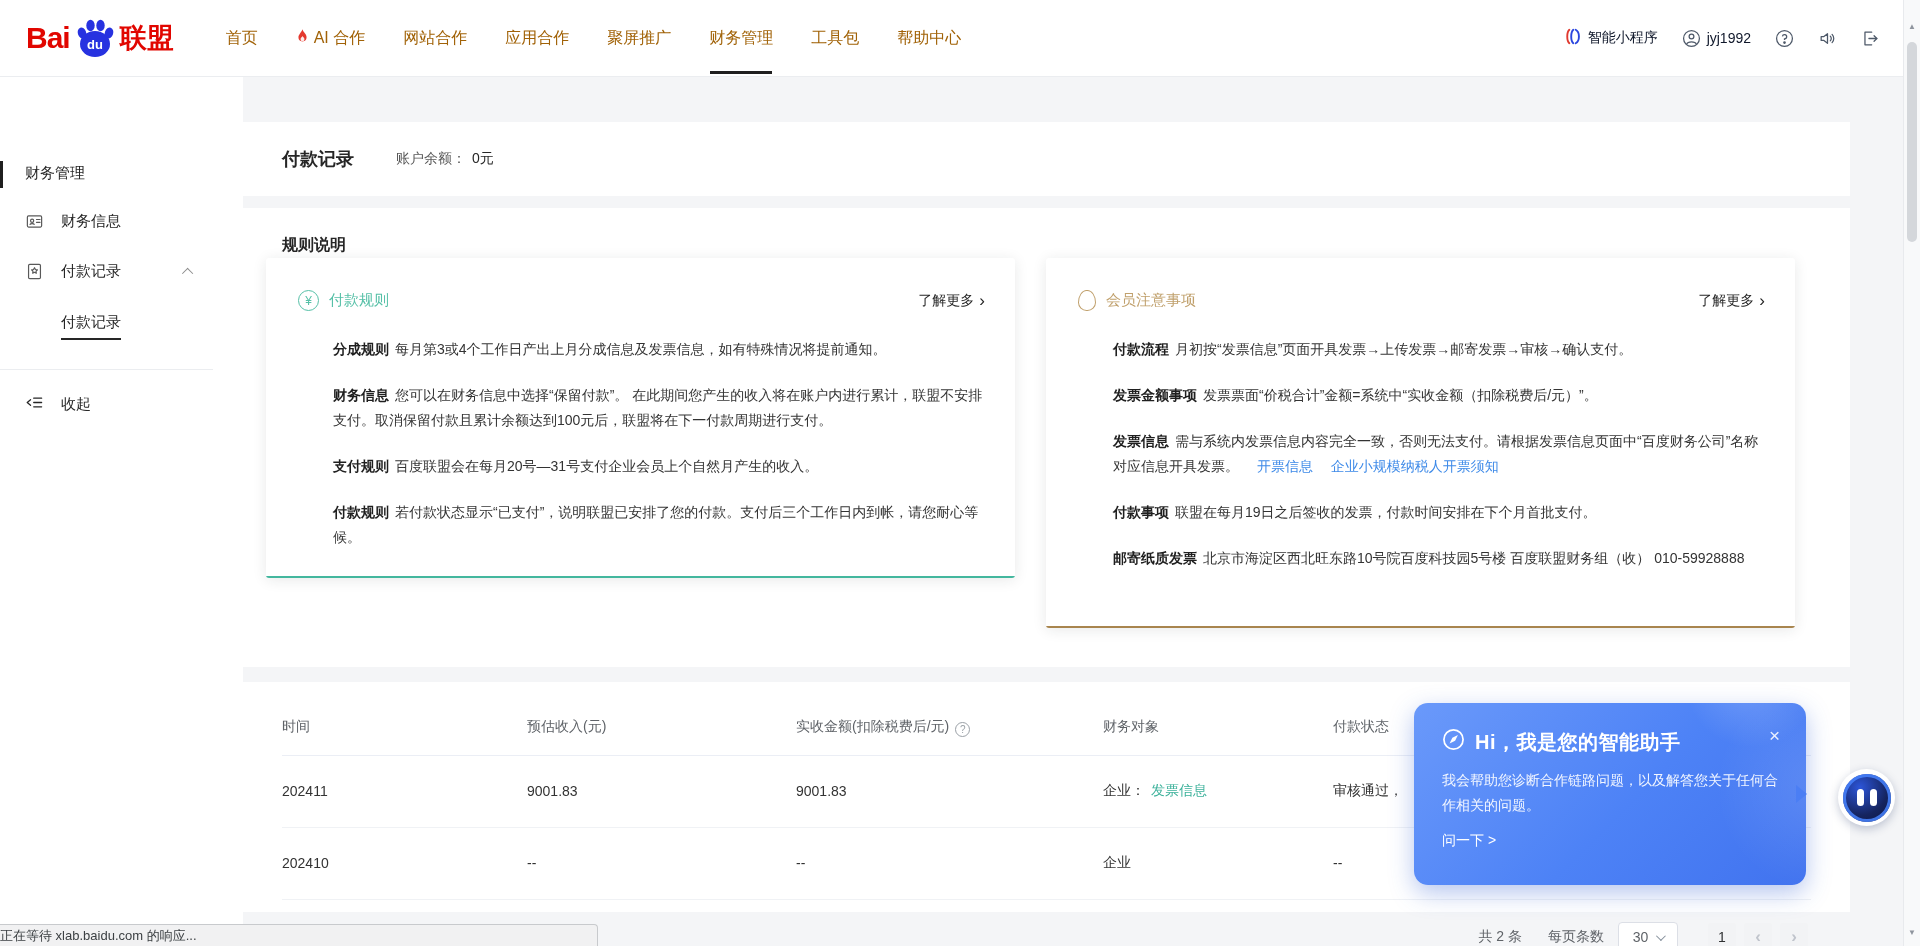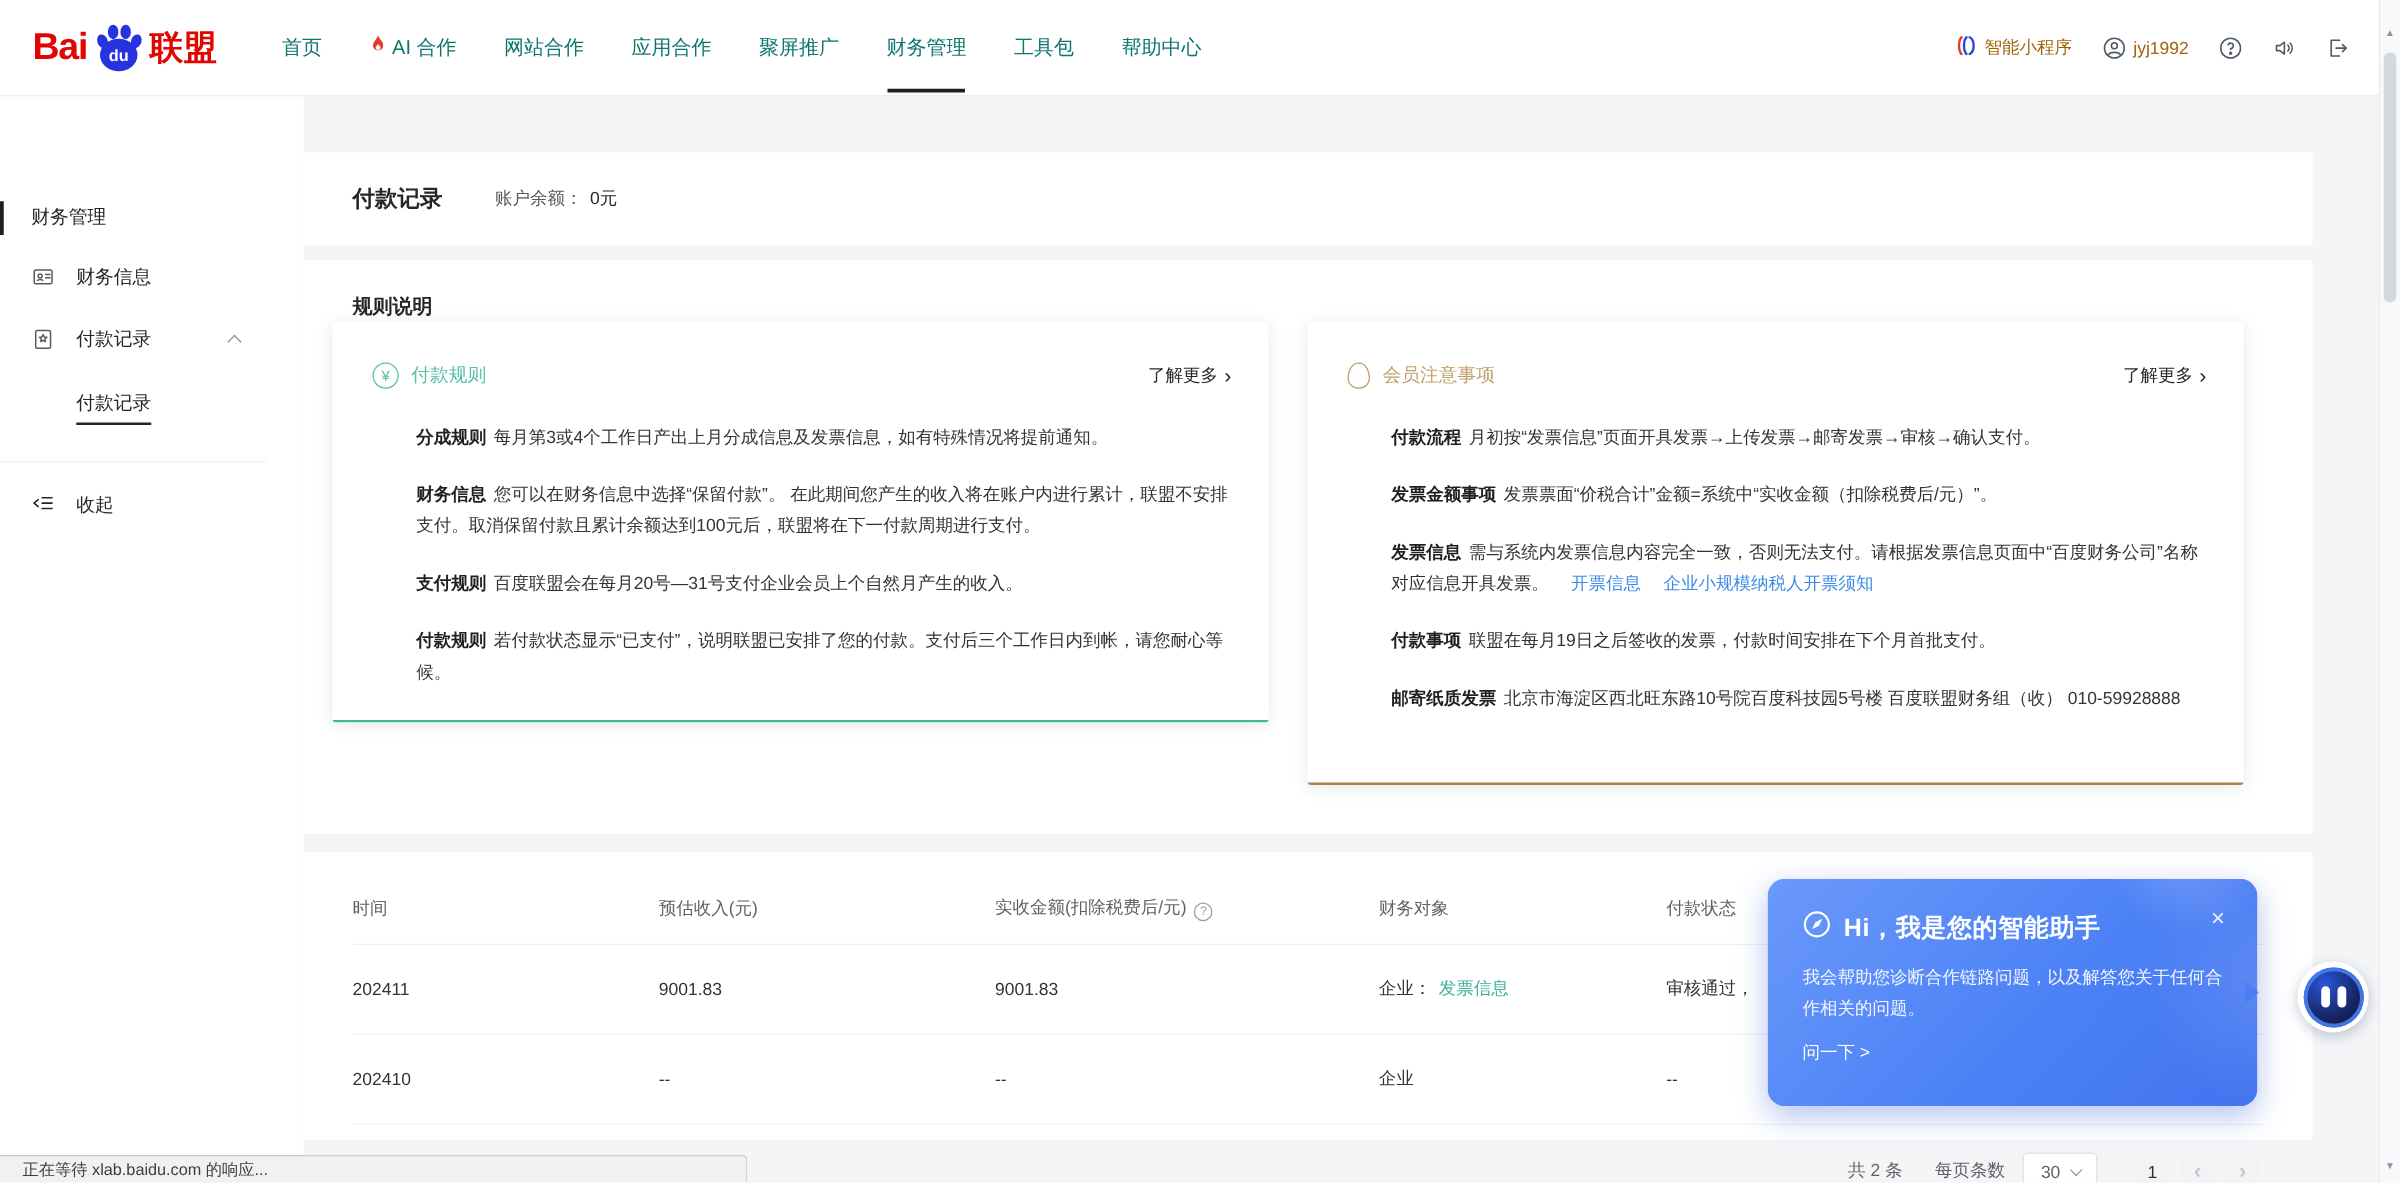--- a/index.html
+++ b/index.html
@@ -8,26 +8,26 @@
   .screen { position:relative; width:1920px; height:946px; background:#f4f5f7; overflow:hidden; }
 
   
   .topnav { position:absolute; top:0; left:0; width:1920px; height:77px; background:#fff;
             border-bottom:1px solid #ebedf0; display:flex; align-items:center; z-index:6; }
   .logo { display:flex; align-items:center; margin-left:26px; cursor:pointer; }
   .logo-bai { color:#e10600; font-size:30px; font-weight:800; letter-spacing:-1px; }
   .paw { position:relative; width:46px; height:44px; margin:0 2px; }
   .logo-union { color:#e10600; font-size:27px; font-weight:700; }
   .nav-items { display:flex; margin-left:52px; gap:38px; height:77px; }
-  .nav-item { display:flex; align-items:center; gap:5px; font-size:16px; color:#0f766e;
+  .nav-item { display:flex; align-items:center; gap:5px; font-size:16px; color:#a16207;
               position:relative; cursor:pointer; white-space:nowrap; }
   .nav-item.active::after { content:""; position:absolute; left:1px; right:1px; bottom:3px;
               height:3px; background:#1f1f1f; }
   .nav-right { margin-left:auto; margin-right:40px; display:flex; align-items:center; gap:24px;
-               font-size:14px; color:#a16207; }
+               font-size:14px; color:#0f172a; }
   .nav-right .chip { display:flex; align-items:center; gap:6px; cursor:pointer; }
   .nav-ic { width:19px; height:19px; color:#4e5969; }
 
   
   .sidebar { position:absolute; top:77px; left:0; width:243px; height:869px; background:#fff; z-index:2; }
   .side-indicator { position:absolute; left:0; top:84px; width:3px; height:27px; background:#1f1f1f; }
   .side-section { position:absolute; left:25px; top:87px; font-size:15px; color:#262626; cursor:pointer; }
   .side-item { position:absolute; left:25px; display:flex; align-items:center; gap:17px;
                font-size:15px; color:#262626; cursor:pointer; }
   .side-item .sic { width:19px; height:19px; color:#595959; }
@@ -121,21 +121,21 @@
          justify-content:center; z-index:21; cursor:pointer; }
   .fab-inner { width:48px; height:48px; border-radius:50%;
          background:radial-gradient(circle at 35% 28%, #2c55d8 0%, #15245f 60%, #0c1440 100%);
          box-shadow:inset 0 0 0 3px rgba(72,132,255,.85); display:flex; align-items:center;
          justify-content:center; gap:6px; }
   .fab-bar { width:7px; height:17px; border-radius:3.5px; background:#fff; }
 
   
   .statusbar { position:absolute; left:0; top:924px; width:598px; height:22px; background:#f1f1f2;
                border-top:1px solid #c8cacd; border-right:1px solid #c8cacd; border-radius:0 4px 0 0;
-               font-size:13px; color:#3c4043; line-height:21px; padding-left:18px; z-index:30; }
+               font-size:13px; color:#3c4043; line-height:21px; padding-left:0; z-index:30; }
   .scrollbar { position:absolute; right:0; top:0; width:17px; height:946px; background:#f8f9fa;
                border-left:1px solid #e8eaed; z-index:40; }
   .sb-up, .sb-down { position:absolute; left:0; width:16px; text-align:center; font-size:8px;
                color:#8f959e; cursor:pointer; }
   .sb-up { top:22px; } .sb-down { top:928px; }
   .sb-thumb { position:absolute; left:3px; top:42px; width:10px; height:200px; border-radius:5px;
                background:#d4d7db; cursor:pointer; }
 </style>
 </head>
 <body>

